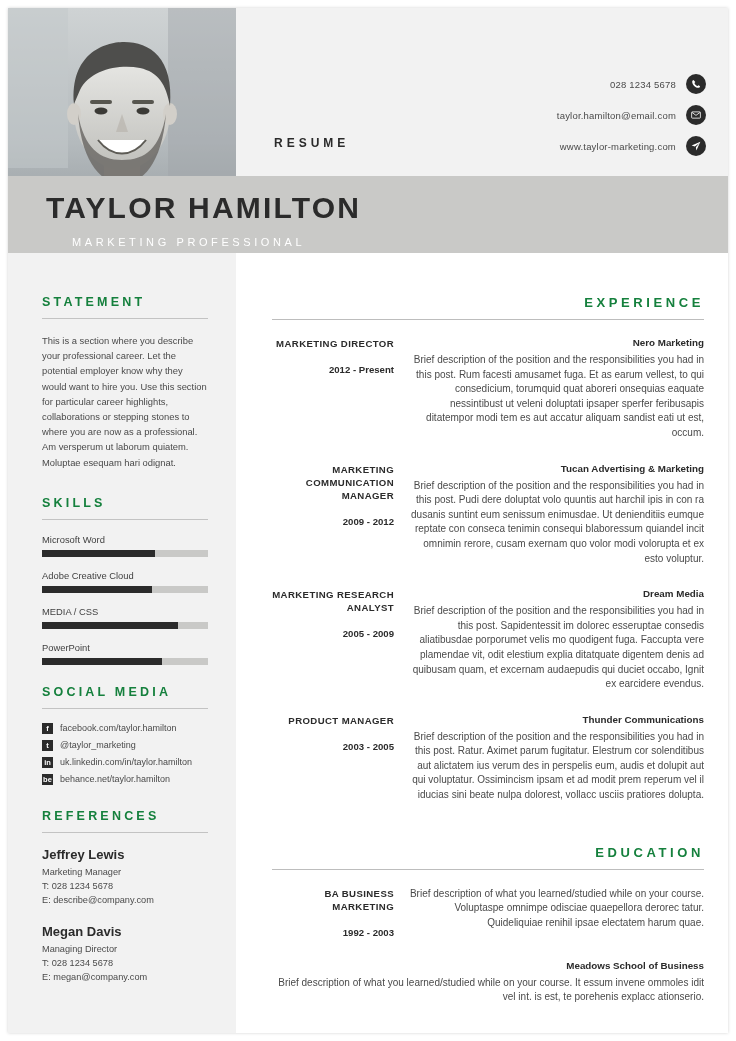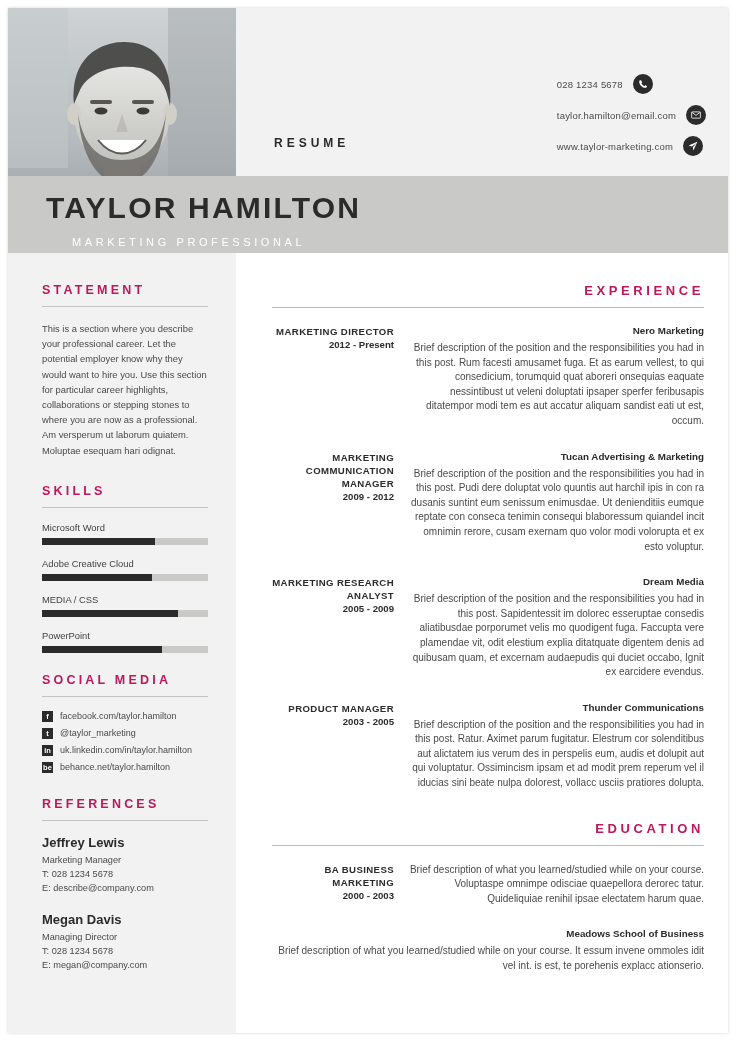--- a/index.html
+++ b/index.html
@@ -56,20 +56,21 @@
     right: 22px;
     top: 66px;
     text-align: right;
     font-size: 9.5px;
     letter-spacing: 0.2px;
     color: #4a4a4a;
   }
   .contact-row {
     display: flex;
     align-items: center;
+    justify-content: flex-end;
     margin-bottom: 11px;
     height: 20px;
   }
   .contact-text { margin-right: 10px; }
   .c-icon {
     width: 20px; height: 20px;
     border-radius: 50%;
     background: #2b2b2b;
     color: #fff;
     display: flex;
@@ -140,22 +141,22 @@
     height: 780px;
     box-sizing: border-box;
     padding: 30px 24px 0 20px;
     text-align: right;
   }
 
   .sec-title {
     font-size: 12.5px;
     font-weight: bold;
     letter-spacing: 3.2px;
-    color: #be185d;
-    margin: 0 0 9px 0;
+    color: #15803d;
+    margin: 12px 0 9px 0;
   }
   .sec-rule {
     height: 1px;
     background: #c3c3c3;
     margin-bottom: 14px;
   }
   .right-col .sec-title { letter-spacing: 3.6px; font-size: 13px; }
   .right-col .sec-rule { background: #bdbdbd; margin-bottom: 17px; }
 
   .statement-text {
@@ -236,21 +237,21 @@
     font-size: 9.6px;
     font-weight: bold;
     letter-spacing: 0.4px;
     color: #2b2b2b;
     line-height: 13px;
   }
   .entry-dates {
     font-size: 9.6px;
     font-weight: bold;
     color: #2b2b2b;
-    margin-top: 1px;
+    margin-top: 14px;
   }
   .entry-right { flex: 1; }
   .entry-company {
     font-size: 9.8px;
     font-weight: bold;
     color: #2b2b2b;
     margin-bottom: 5px;
   }
   .entry-desc {
     font-size: 10px;
@@ -493,21 +494,21 @@
       </div>
 
       <div class="section-gap"></div>
 
       <div class="sec-title">EDUCATION</div>
       <div class="sec-rule"></div>
 
       <div class="entry">
         <div class="entry-left">
           <div class="entry-role">BA BUSINESS MARKETING</div>
-          <div class="entry-dates">2000 - 2003</div>
+          <div class="entry-dates">1992 - 2003</div>
         </div>
         <div class="entry-right">
           <div class="entry-desc">Brief description of what you learned/studied while on your course. Voluptaspe omnimpe odisciae quaepellora derorec tatur. Quideliquiae renihil ipsae electatem harum quae.</div>
         </div>
       </div>
 
       <div class="entry">
         <div class="entry-right">
           <div class="entry-company">Meadows School of Business</div>
           <div class="entry-desc">Brief description of what you learned/studied while on your course. It essum invene ommoles idit vel int. is est, te porehenis explacc ationserio.</div>

